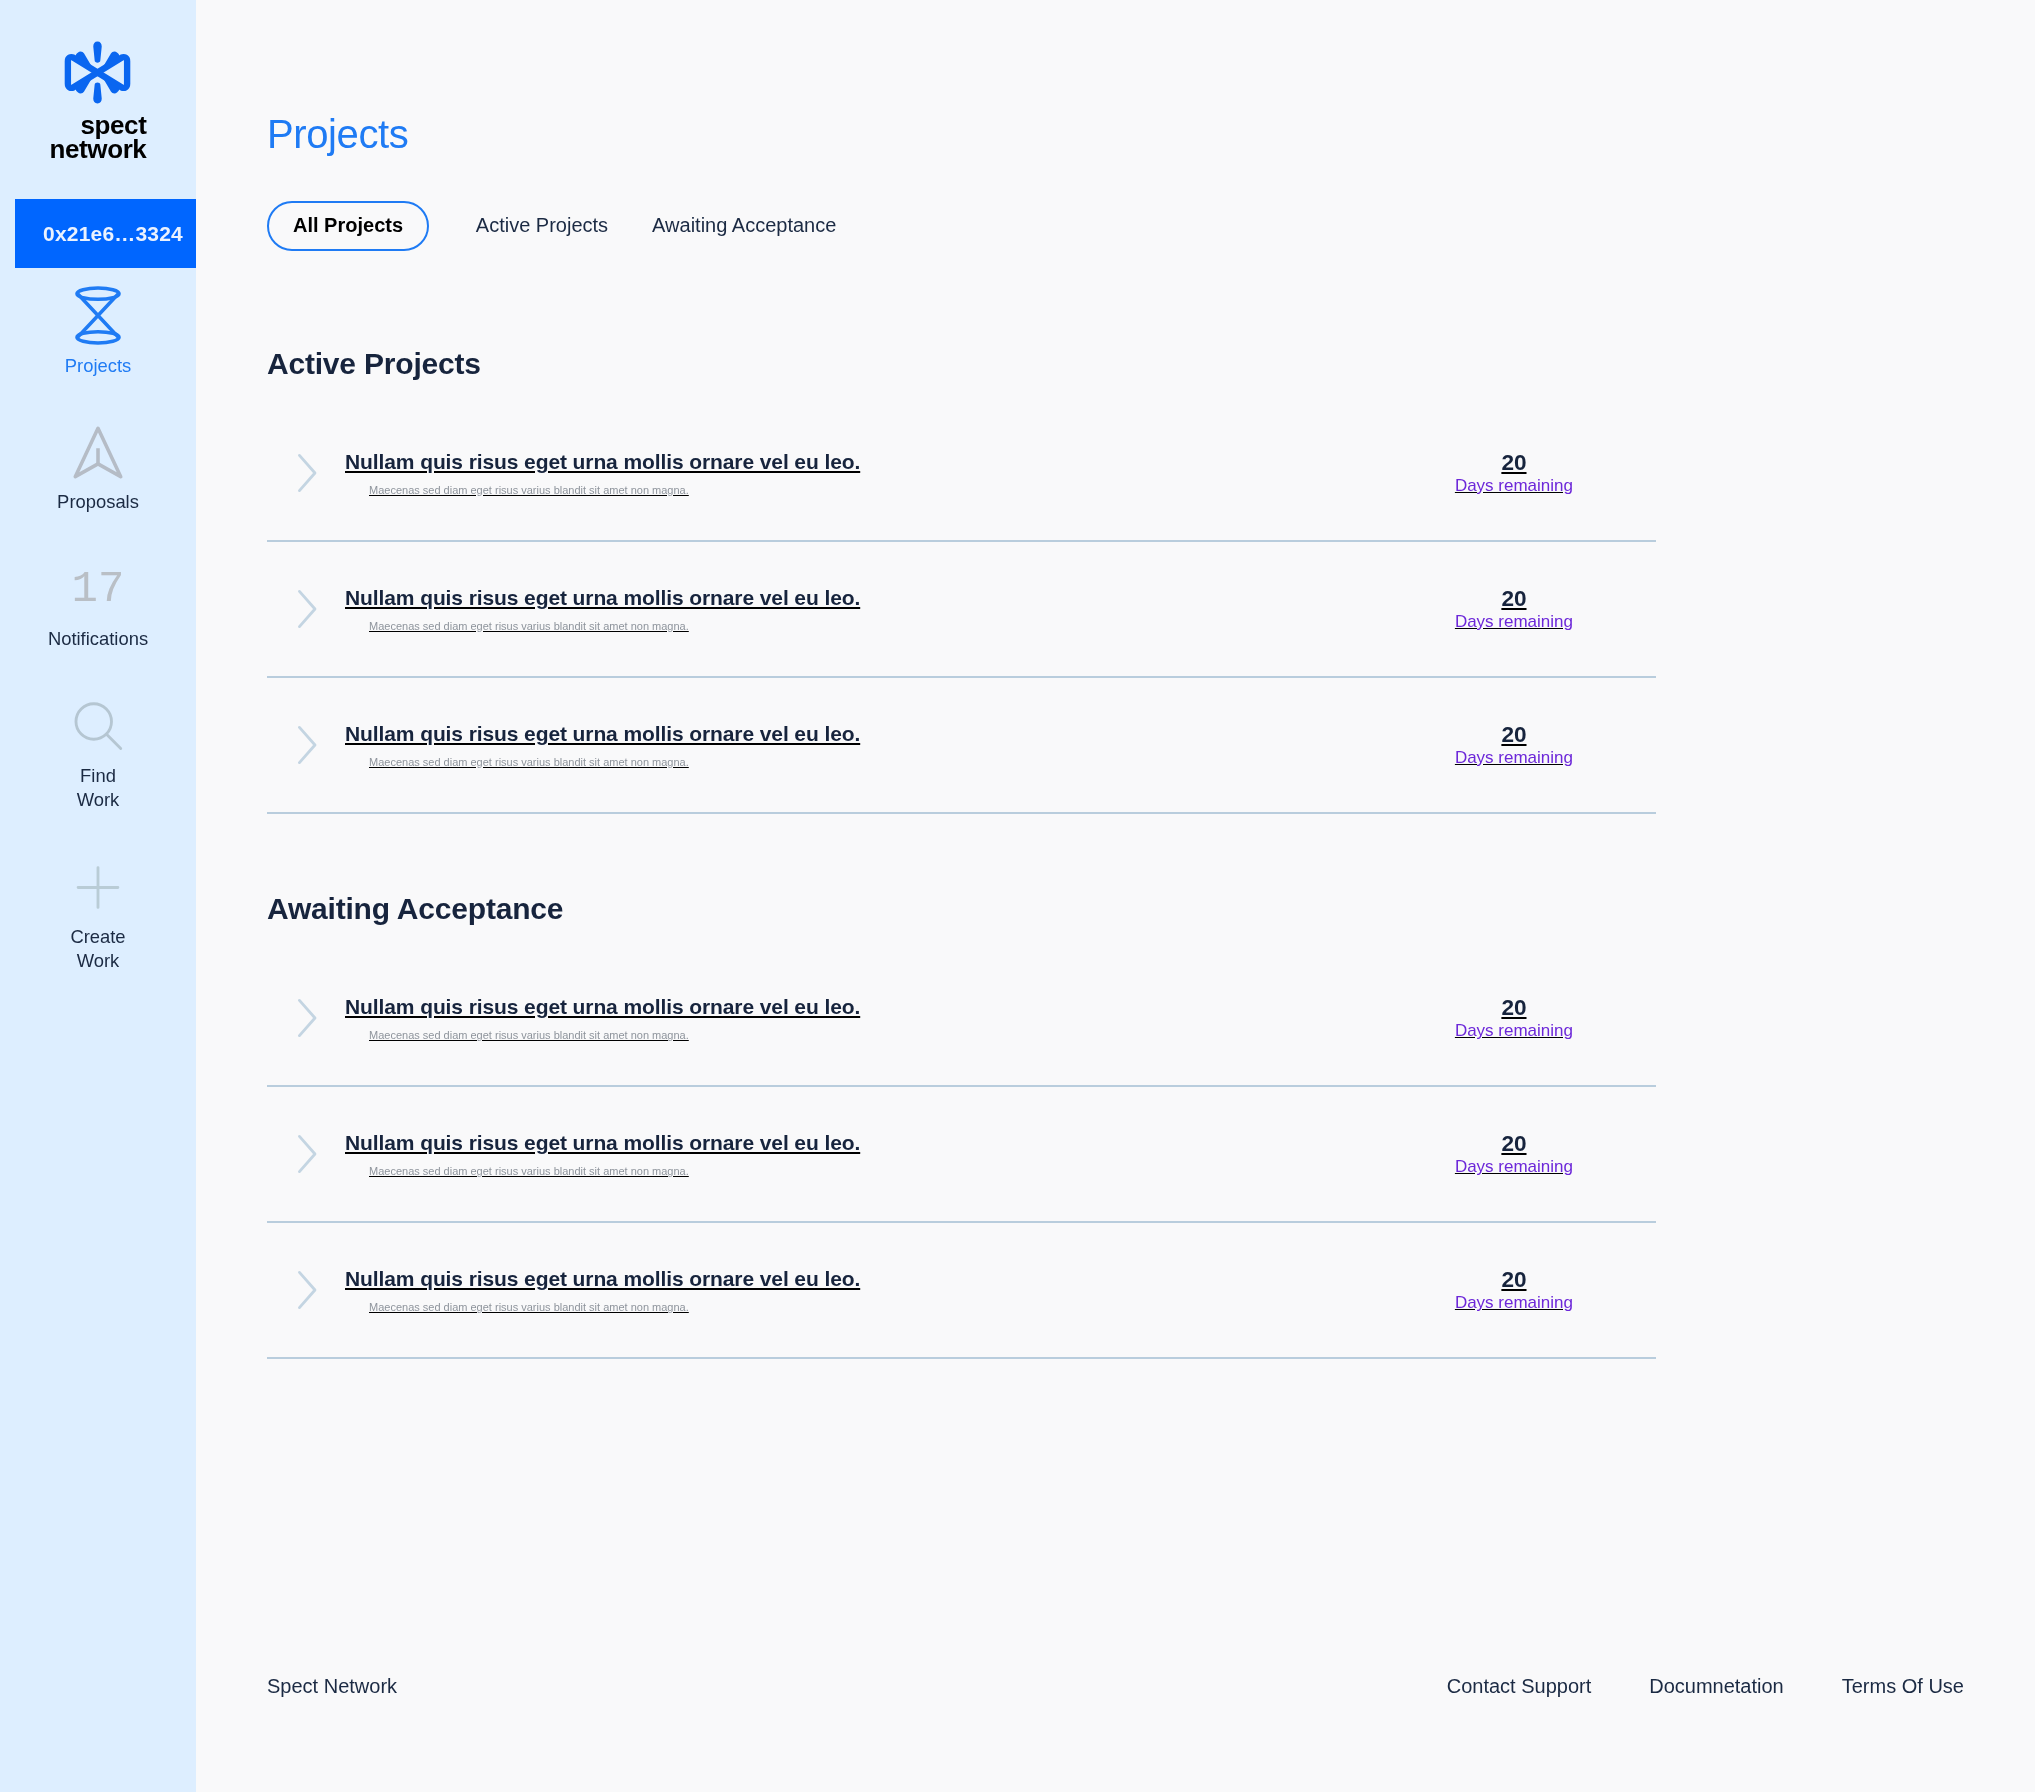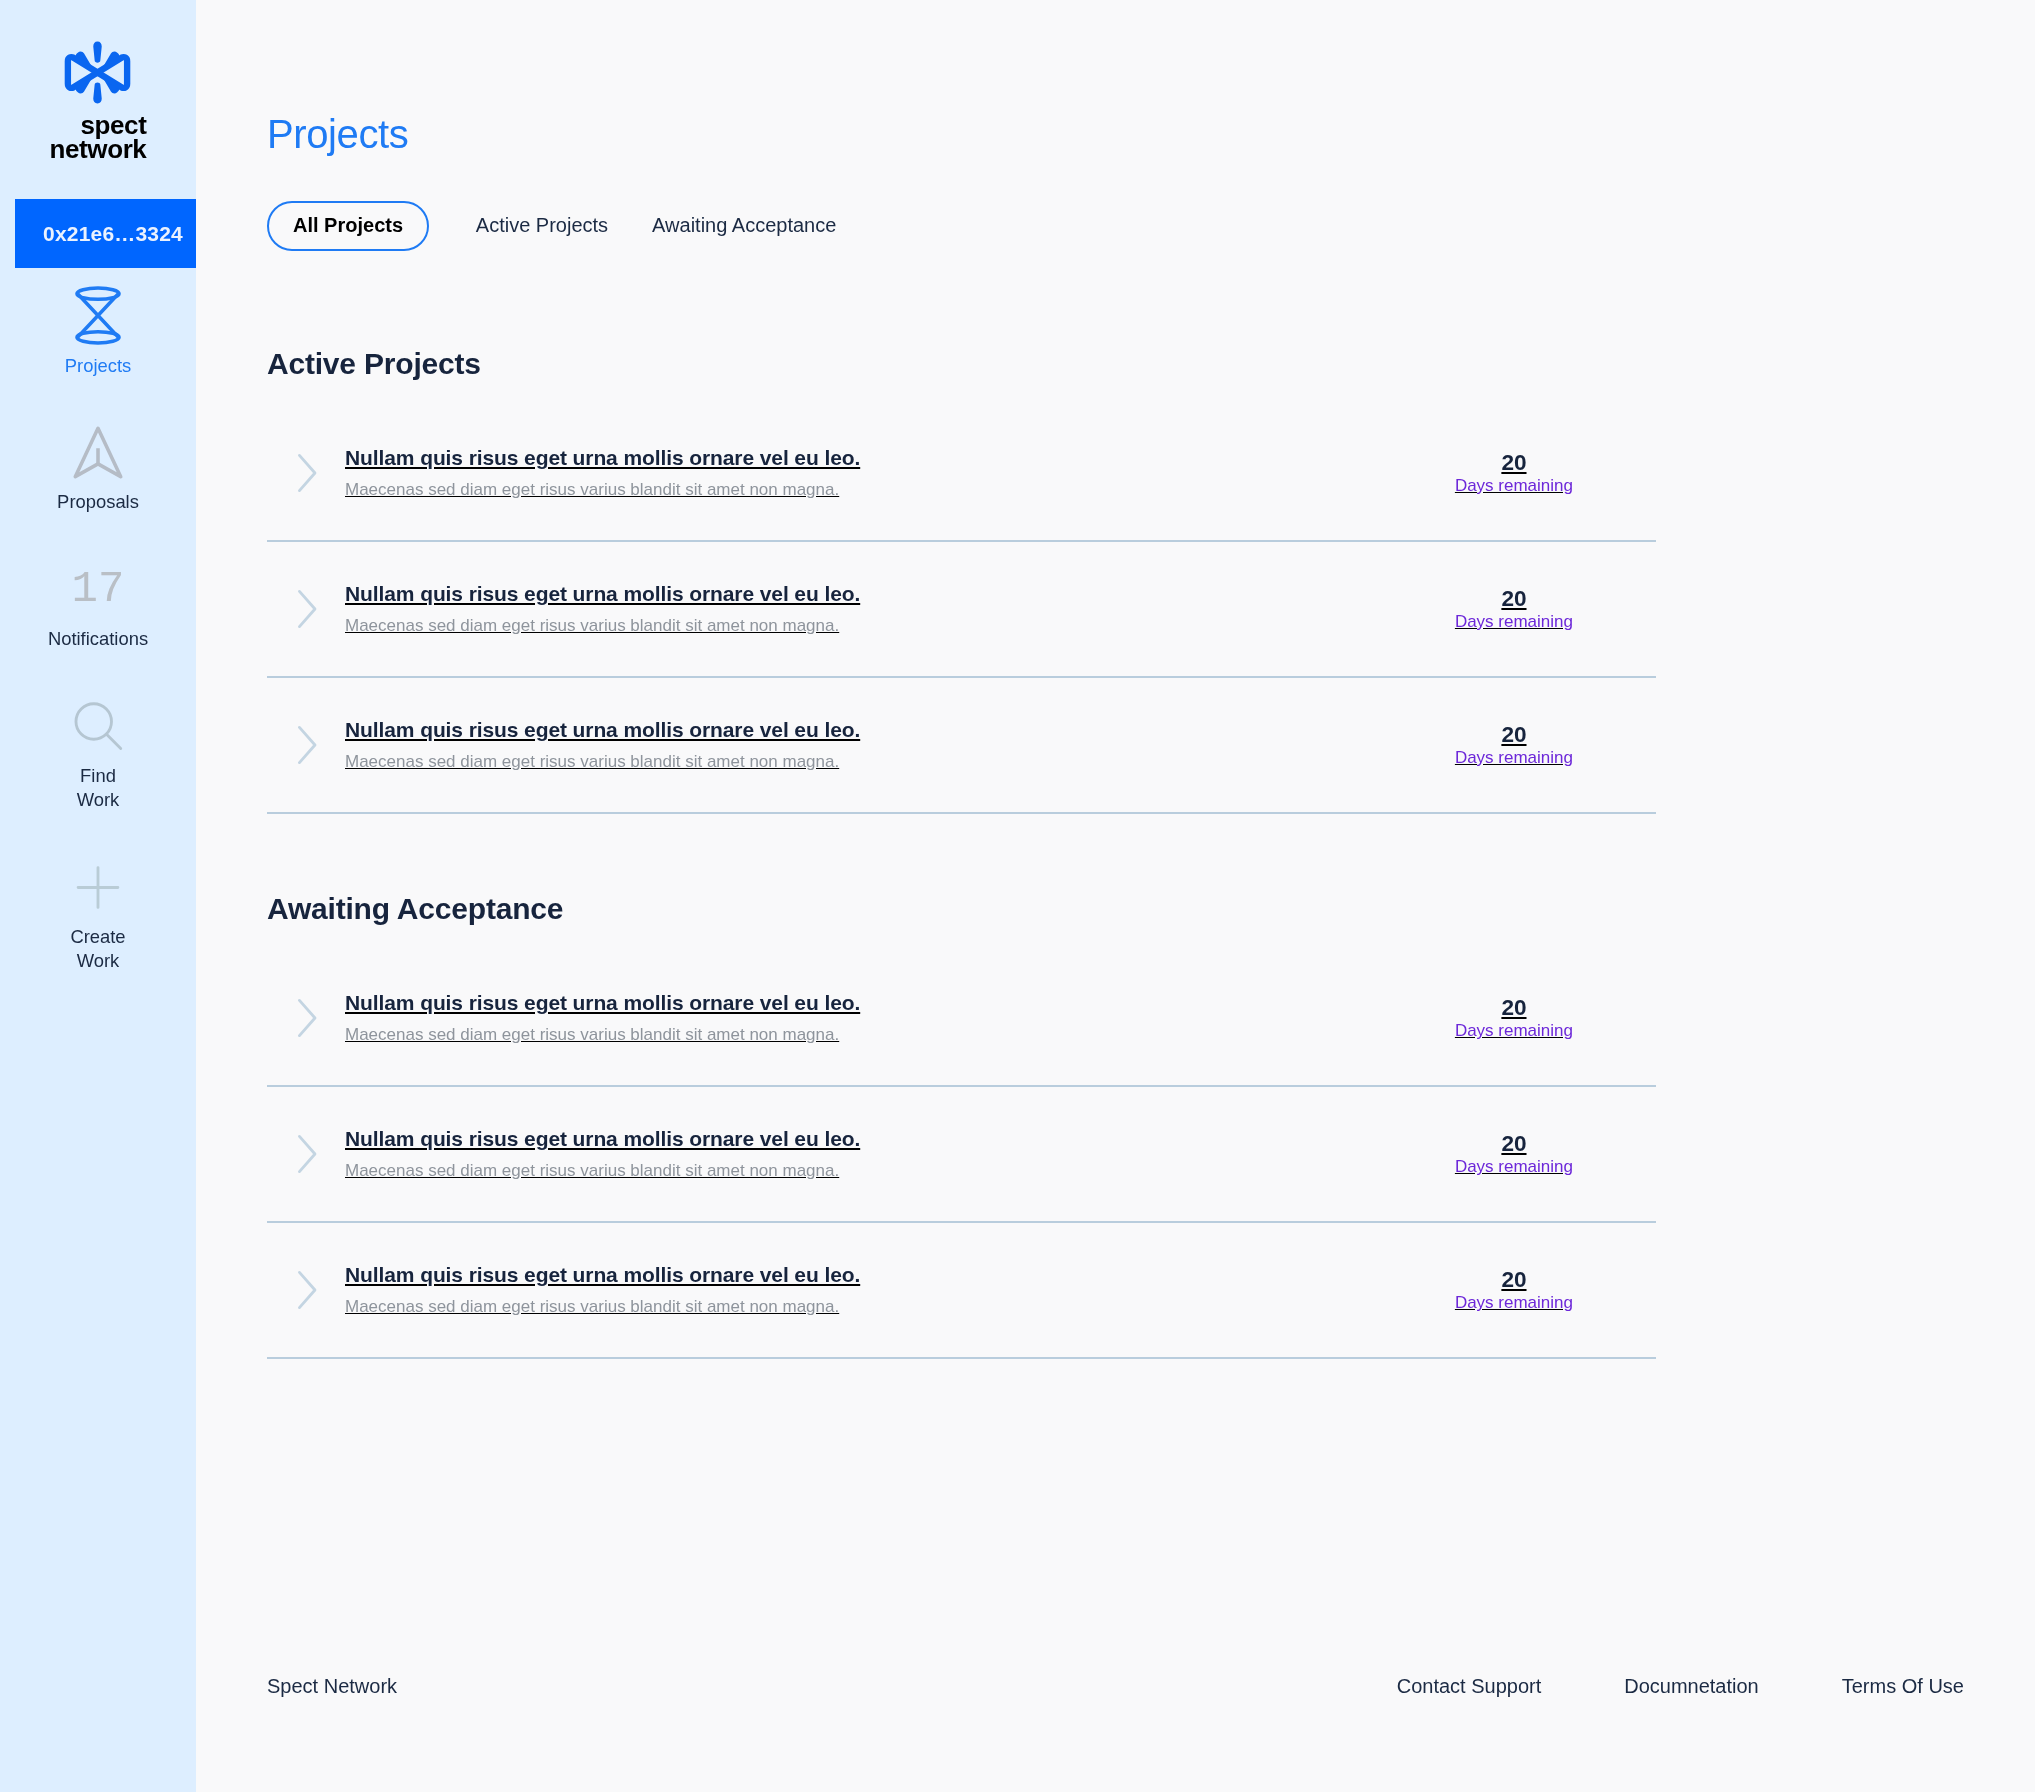--- a/index.html
+++ b/index.html
@@ -162,22 +162,23 @@
   }
   .row-body { flex: 1 1 auto; }
   .row-title {
     font-size: 21px;
     font-weight: 700;
     color: #17243d;
     letter-spacing: -0.1px;
   }
   .row-desc {
     margin-top: 10px;
-    font-size: 17px;
+    font-size: 11px;
     color: #8e949c;
+    margin-left: 24px;
   }
   .row-meta {
     flex: 0 0 auto;
     text-align: center;
     padding-right: 83px;
   }
   .row-days {
     font-size: 22.6px;
     font-weight: 700;
     color: #17243d;
@@ -193,21 +194,21 @@
     left: 71px;
     right: 71px;
     bottom: 0;
     height: 134px;
     display: flex;
     align-items: flex-start;
     padding-top: 17px;
     justify-content: space-between;
   }
   .footer-brand { font-size: 20px; color: #1b2a43; }
-  .footer-links { display: flex; gap: 25px; }
+  .footer-links { display: flex; }
   .footer-link {
     font-size: 20px;
     color: #1b2a43;
     margin-left: 58px;
     cursor: pointer;
     white-space: nowrap;
   }
 </style>
 </head>
 <body>

